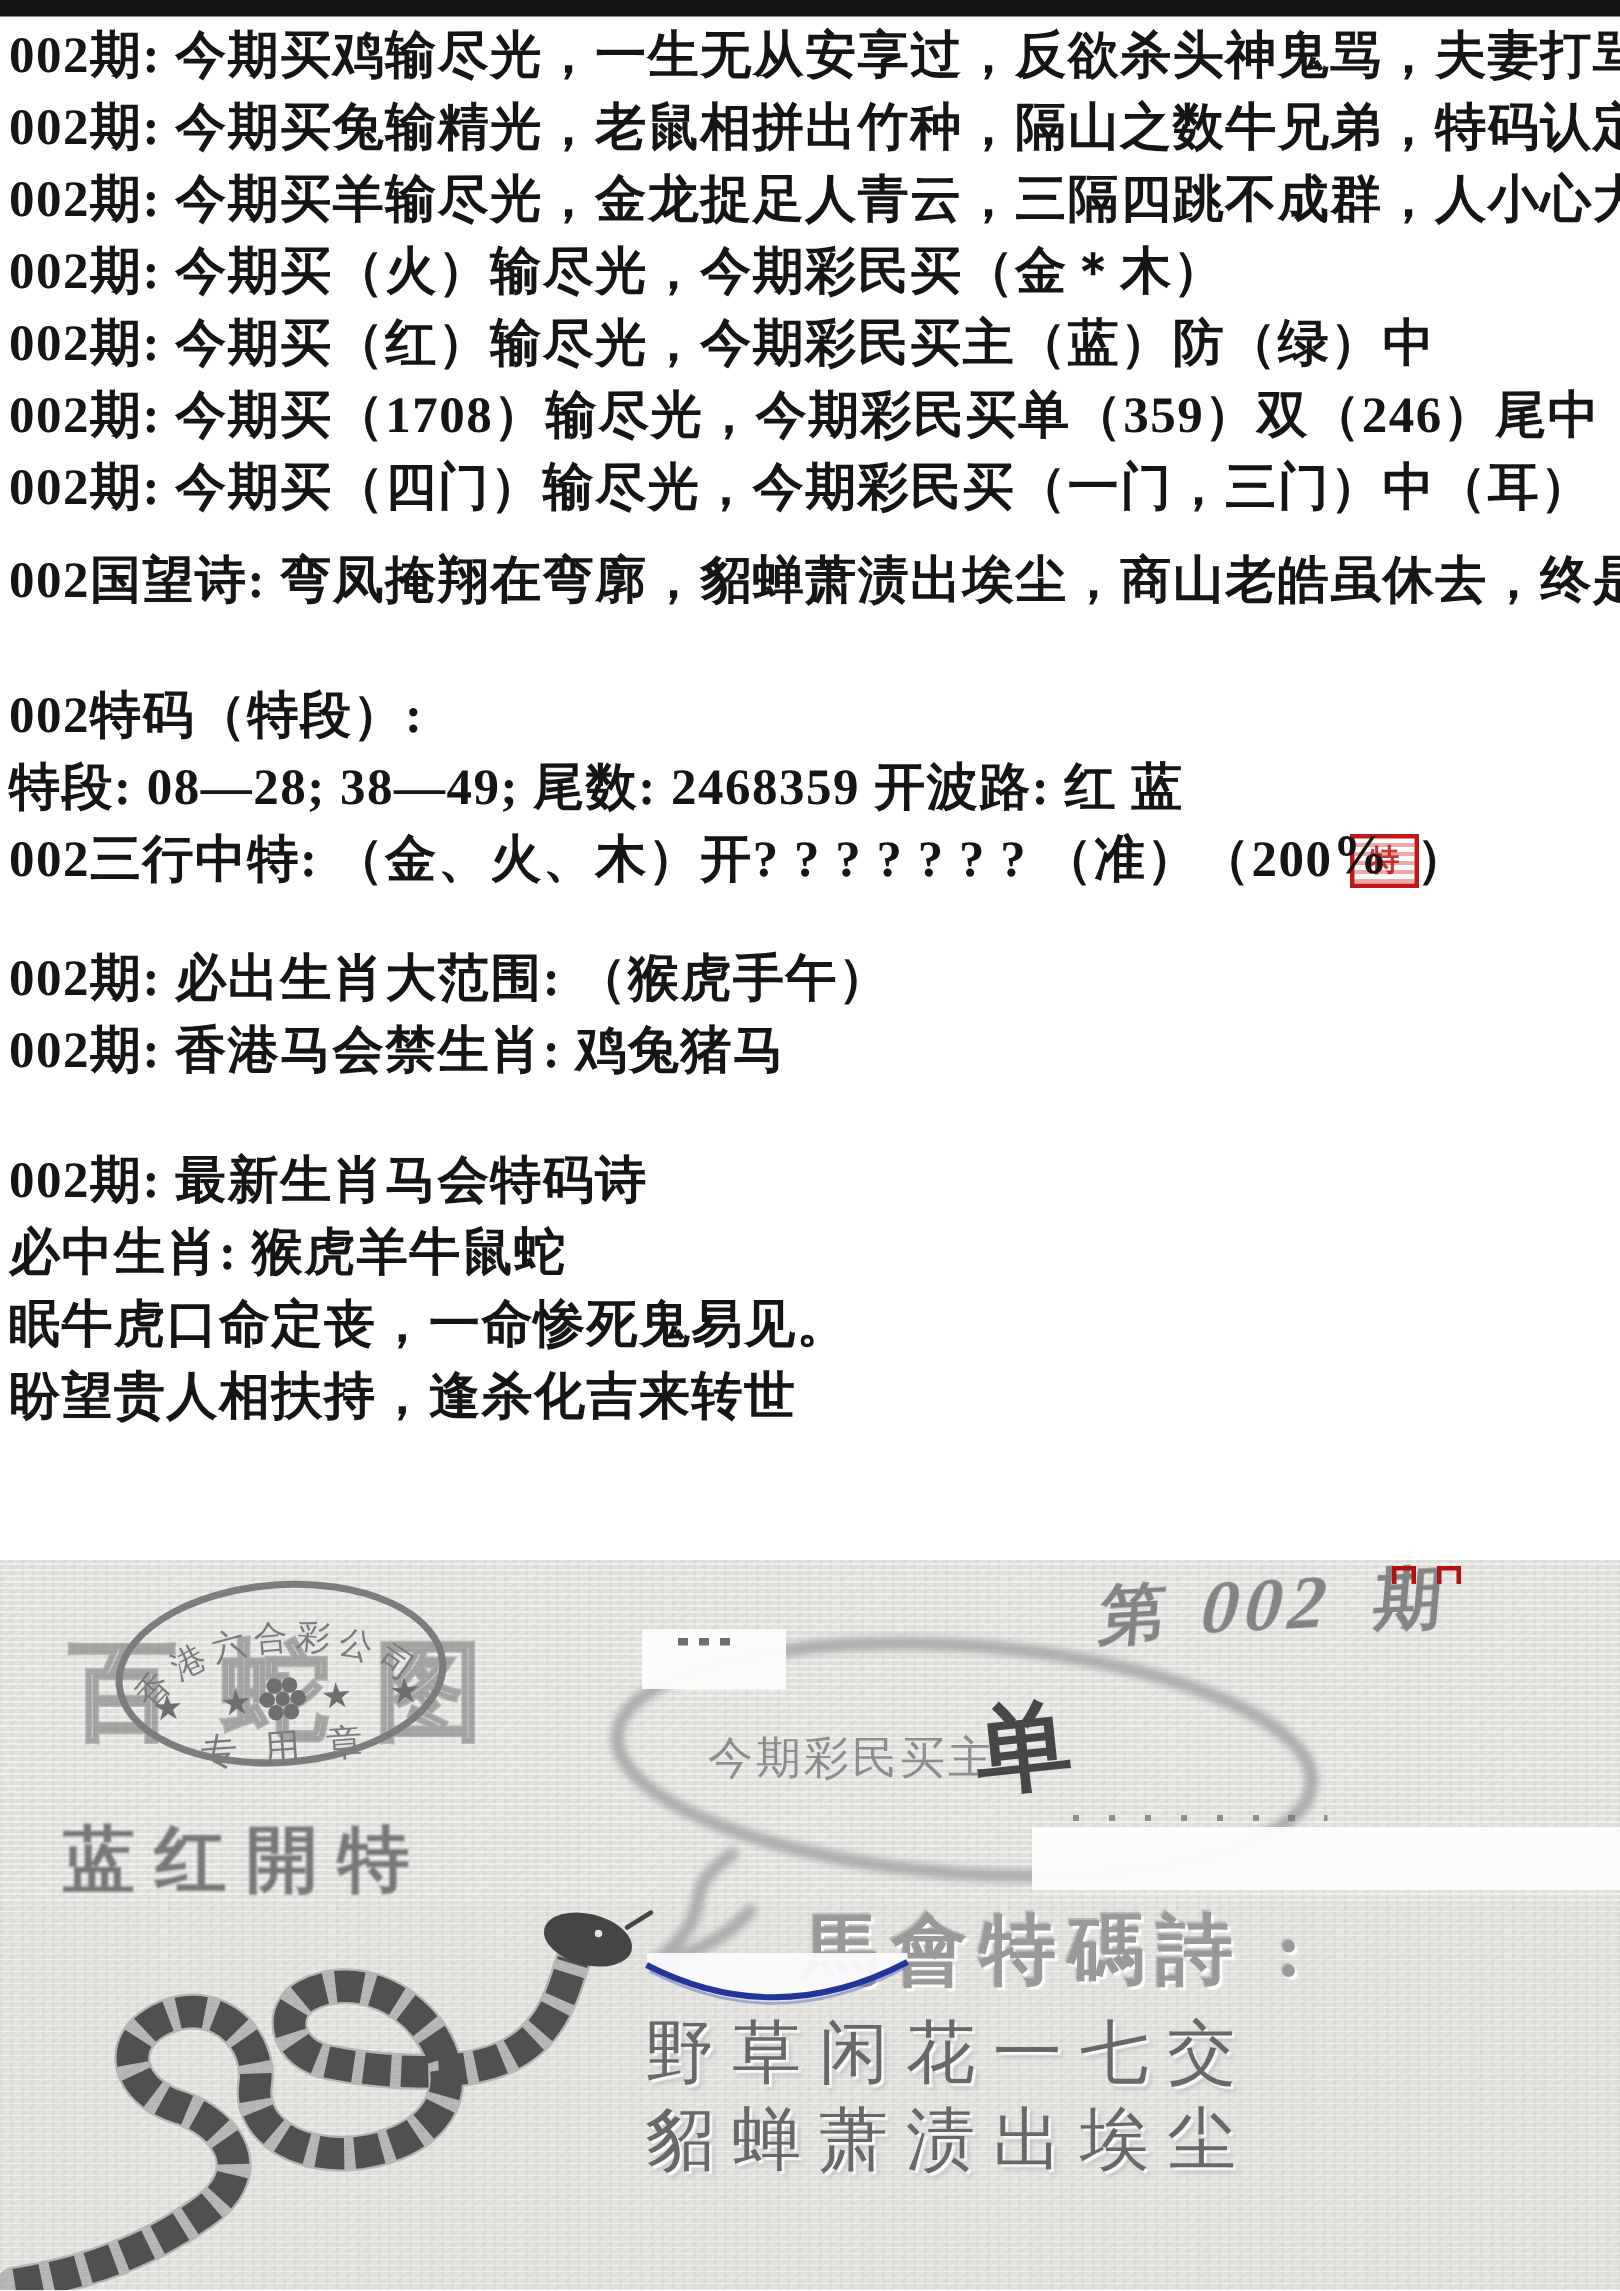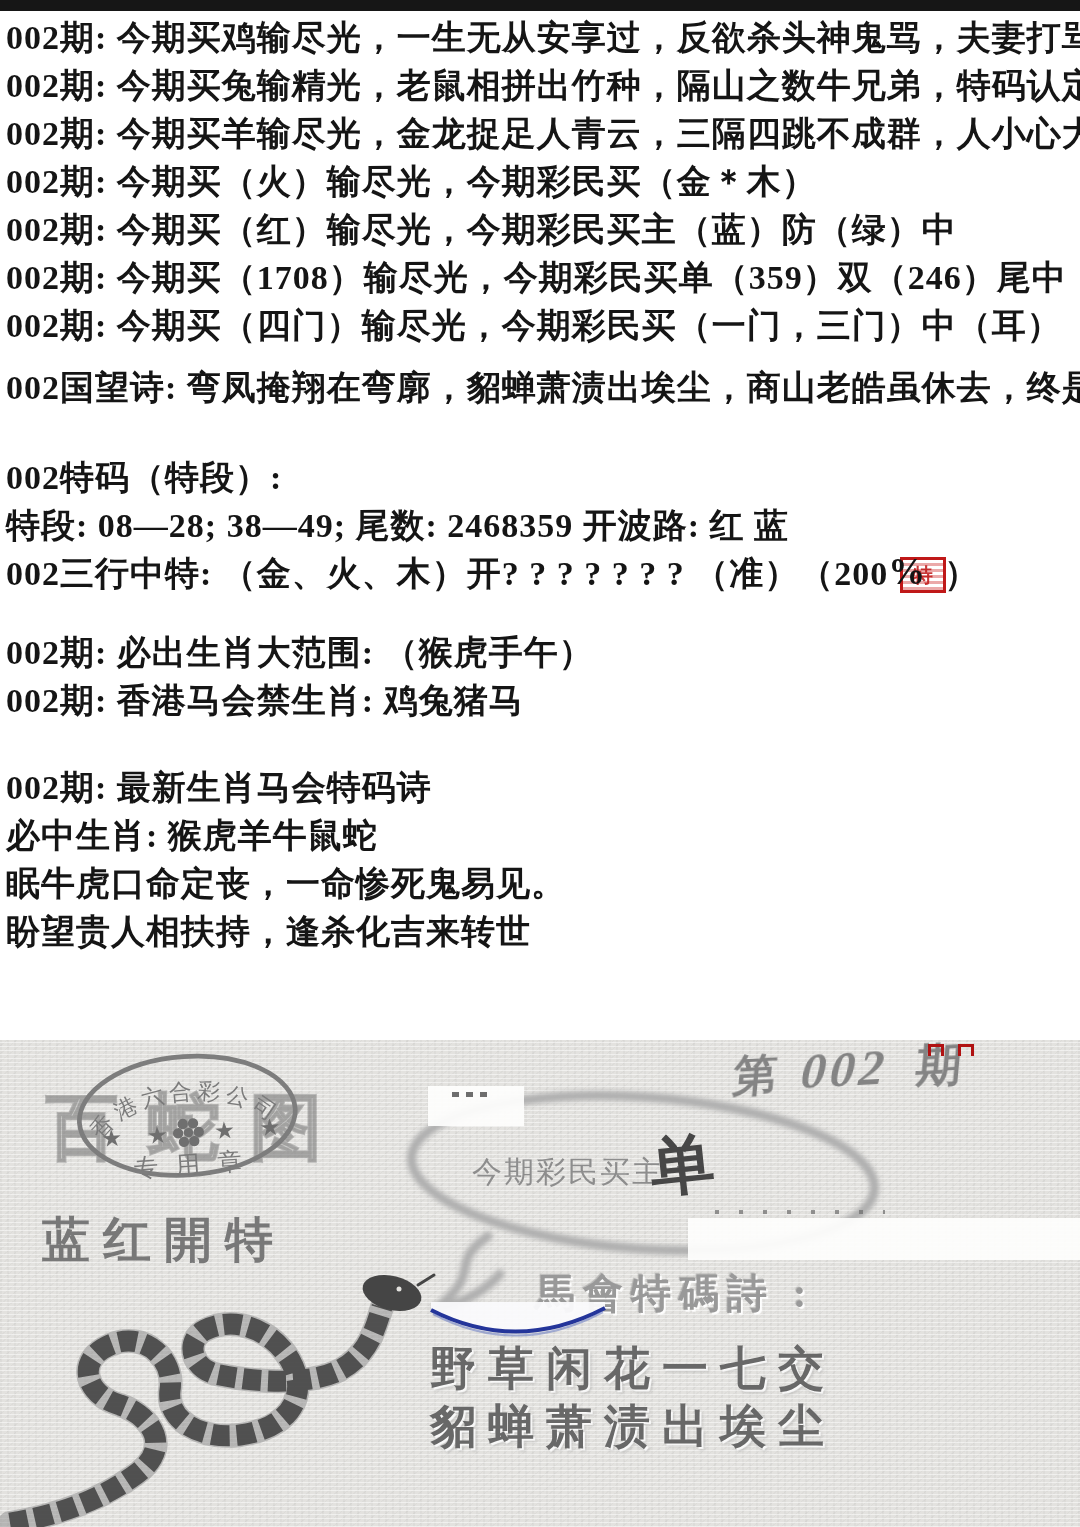--- a/index.html
+++ b/index.html
@@ -45,23 +45,23 @@
   .dashrow{position:absolute;left:452px;top:52px;width:36px;height:5px;
      background:repeating-linear-gradient(90deg,#4a4a4a 0 7px,transparent 7px 14px);opacity:.8;}
   .bubble-q{position:absolute;left:472px;top:112px;font-size:30px;color:#8d8d8d;letter-spacing:2px;
      font-family:"Liberation Sans","DejaVu Sans",sans-serif;white-space:nowrap;}
   .bubble-a{position:absolute;left:650px;top:82px;font-size:64px;font-weight:bold;color:#474747;
      transform:rotate(-6deg);}
   .dotline{position:absolute;left:715px;top:170px;width:170px;height:4px;opacity:.7;
      background:repeating-linear-gradient(90deg,#6a6a6a 0 4px,transparent 4px 24px);}
   .emboss{color:#999999;text-shadow:2px 2px 1px rgba(255,255,255,0.95),-1px -1px 1px rgba(110,110,110,0.40);}
   .emboss2{color:#686868;text-shadow:2px 2px 1px rgba(255,255,255,0.90),3px 3px 3px rgba(120,120,120,0.35);}
-  .hp-title{position:absolute;left:535px;top:226px;font-size:40px;font-weight:bold;letter-spacing:8px;white-space:nowrap;}
+  .hp-title{position:absolute;left:535px;top:226px;font-size:51px;font-weight:bold;letter-spacing:8px;white-space:nowrap;}
   .bluearc{position:absolute;left:425px;top:262px;}
-  .hp-line{position:absolute;left:430px;font-size:46px;font-weight:bold;letter-spacing:12px;white-space:nowrap;}
+  .hp-line{position:absolute;left:430px;font-size:46px;font-weight:normal;letter-spacing:12px;white-space:nowrap;}
   .l1{top:298px;} .l2{top:356px;}
   .snake{position:absolute;left:0;top:225px;}
 </style>
 </head>
 <body>
 
 <div class="page">
 
   <div class="topbar"></div>
 

